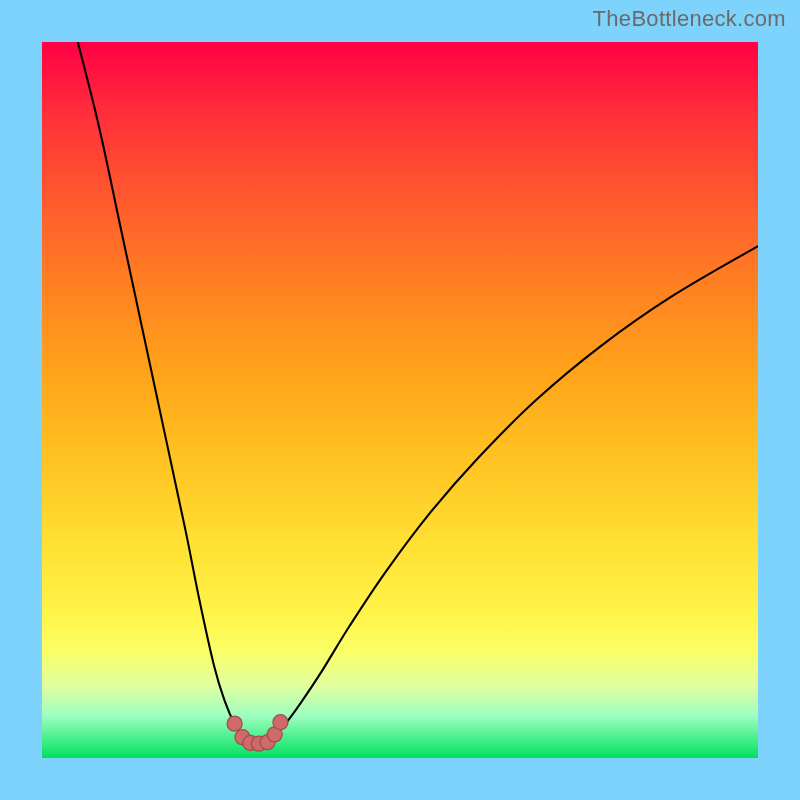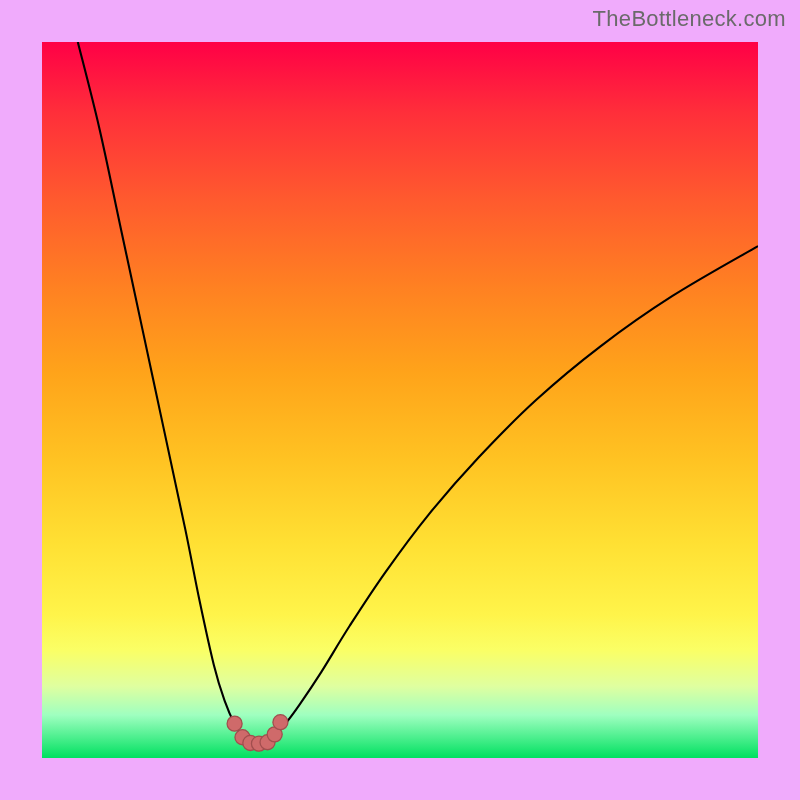--- a/index.html
+++ b/index.html
@@ -8,21 +8,21 @@
     width: 800px;
     height: 800px;
     background: #000000;
     overflow: hidden;
     font-family: Arial, Helvetica, sans-serif;
   }
   .stage {
     position: relative;
     width: 800px;
     height: 800px;
-    background: #f0abfc;
+    background: #7dd3fc;
   }
   .plot-area {
     position: absolute;
     left: 42px;
     top: 42px;
     width: 716px;
     height: 716px;
     background: linear-gradient(to bottom,
       #ff0046 0%,
       #ff2f3a 10%,

